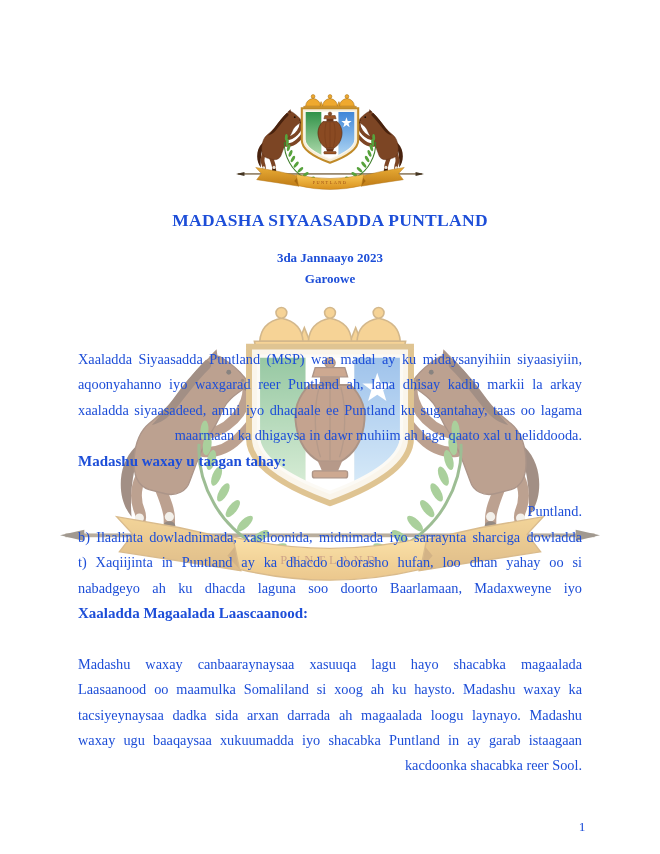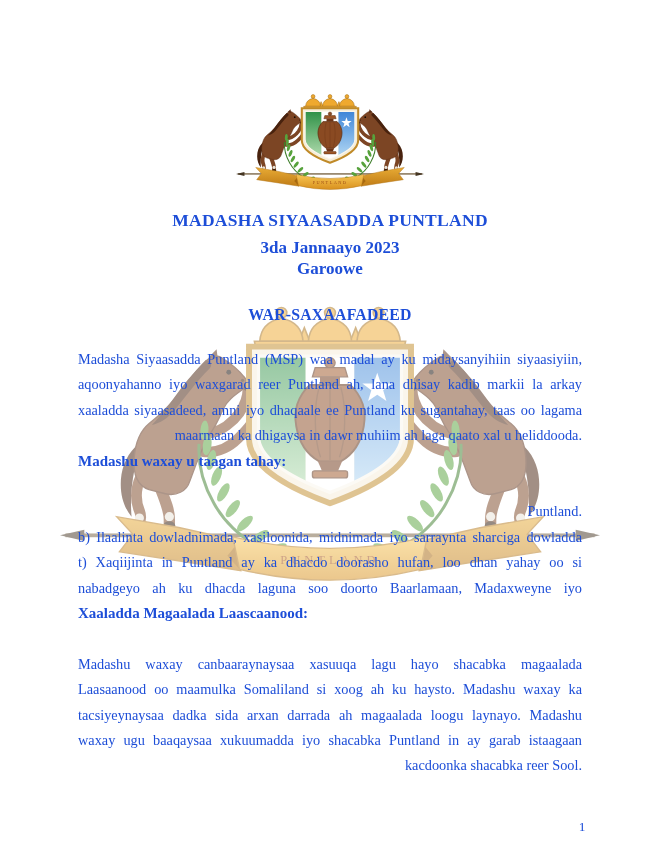--- a/index.html
+++ b/index.html
@@ -3,21 +3,21 @@
 <meta charset="utf-8">
 <style>
   html,body{margin:0;padding:0;background:#ffffff;}
   .page{position:relative;width:660px;height:854px;background:#ffffff;overflow:hidden;
         font-family:"Liberation Serif","DejaVu Serif",serif;color:#1d4ed8;margin-top:20px;}
   .logo{position:absolute;left:236px;top:71px;width:188px;height:104px;z-index:1;}
   .watermark{position:absolute;left:60px;top:278px;width:540px;height:297px;opacity:0.5;z-index:1;}
   .logo svg,.watermark svg{display:block;width:100%;height:100%;}
   .hdr{position:absolute;left:0;width:660px;text-align:center;z-index:2;}
   .org-title{top:188px;font-size:17.5px;font-weight:bold;letter-spacing:0.3px;line-height:24px;}
-  .dateloc{top:217px;font-size:17px;font-weight:bold;line-height:21px;}
+  .dateloc{top:227px;font-size:13px;font-weight:bold;line-height:21px;}
   .doctype{top:284px;font-size:15.8px;font-weight:bold;line-height:22px;letter-spacing:0.2px;}
   .bodytext{position:absolute;left:78px;top:327px;width:504px;z-index:2;
             font-size:14.3px;line-height:25.4px;}
   .para{margin:0;}
   .sect{margin:0 0 25.4px 0;font-size:15px;font-weight:bold;}
   .jl{text-align:justify;text-align-last:justify;}
   .jl.last{text-align-last:auto;text-align:right;}
   .pagenum{position:absolute;left:572px;top:799px;width:20px;text-align:center;
            font-size:13.5px;z-index:2;}
 </style>
@@ -169,25 +169,24 @@
     <svg viewBox="0 0 200 110">
         <use href="#emblem-art"></use>
       </svg>
   </div>
 
   <div class="hdr org-title">MADASHA SIYAASADDA PUNTLAND</div>
   <div class="hdr dateloc">
     <div>3da Jannaayo 2023</div>
     <div>Garoowe</div>
   </div>
-  <div class="hdr doctype">WAR-SAXAAFADEED</div>
 
   <div class="bodytext">
     <div class="para">
-      <div class="jl">Madasha Siyaasadda Puntland (MSP) waa madal ay ku midaysanyihiin siyaasiyiin,</div>
+      <div class="jl">Xaaladda Siyaasadda Puntland (MSP) waa madal ay ku midaysanyihiin siyaasiyiin,</div>
       <div class="jl">aqoonyahanno iyo waxgarad reer Puntland ah, lana dhisay kadib markii la arkay</div>
       <div class="jl">xaaladda siyaasadeed, amni iyo dhaqaale ee Puntland ku sugantahay, taas oo lagama</div>
       <div class="jl last">maarmaan ka dhigaysa in dawr muhiim ah laga qaato xal u heliddooda.</div>
     </div>
     <div class="sect">Madashu waxay u taagan tahay:</div>
     <div class="para">
       <div class="jl last">Puntland.</div>
       <div class="jl">b) Ilaalinta dowladnimada, xasiloonida, midnimada iyo sarraynta sharciga dowladda</div>
     </div>
     <div class="para">

